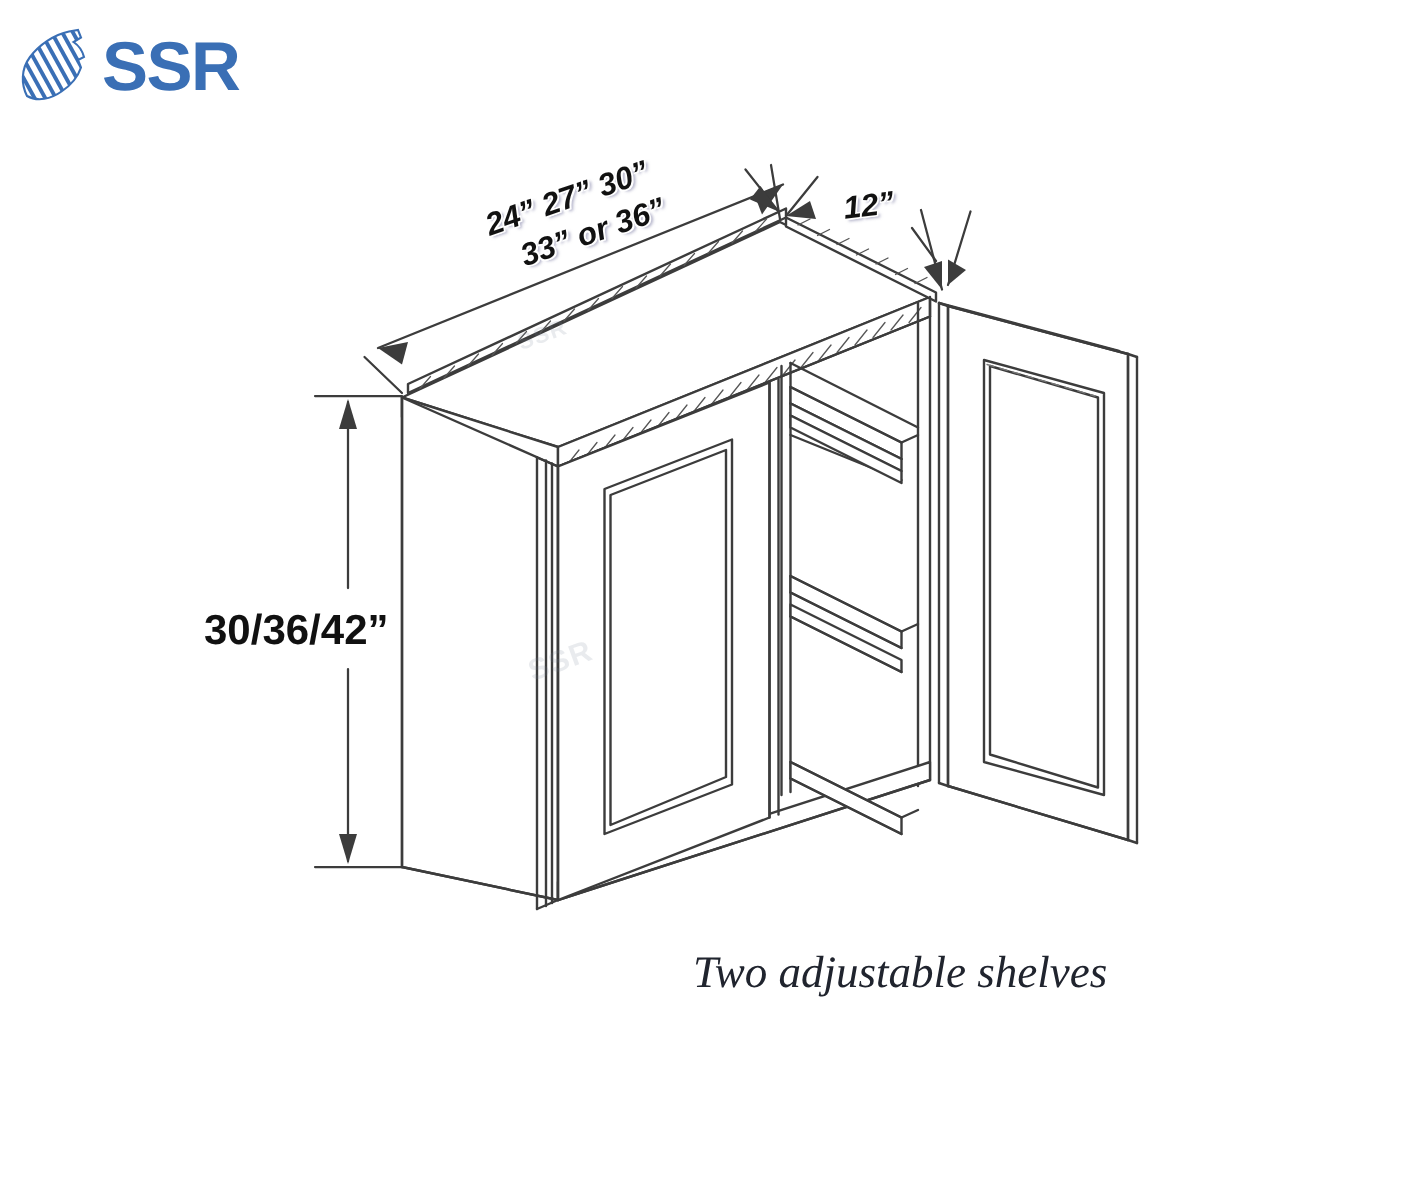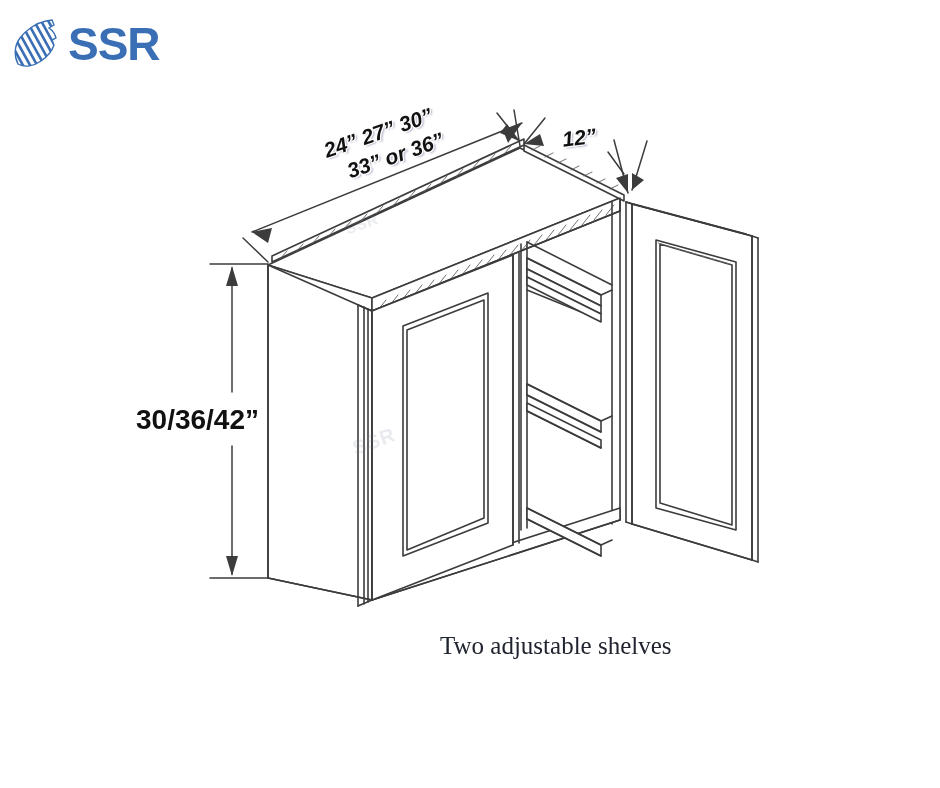--- a/index.html
+++ b/index.html
@@ -102,24 +102,25 @@
     top: 404px;
     font-size: 28px;
     font-style: normal;
     text-shadow: none;
     color: #111111;
   }
 
   
   .caption {
     position: absolute;
-    left: 440px;
+    left: 462px;
     top: 632px;
     font-family: "Liberation Serif", serif;
-    font-size: 25px;
+    font-style: italic;
+    font-size: 30px;
     color: #20242e;
     white-space: nowrap;
     user-select: none;
   }
 
   
   .watermark {
     position: absolute;
     font-family: "Liberation Sans", sans-serif;
     font-weight: 700;

